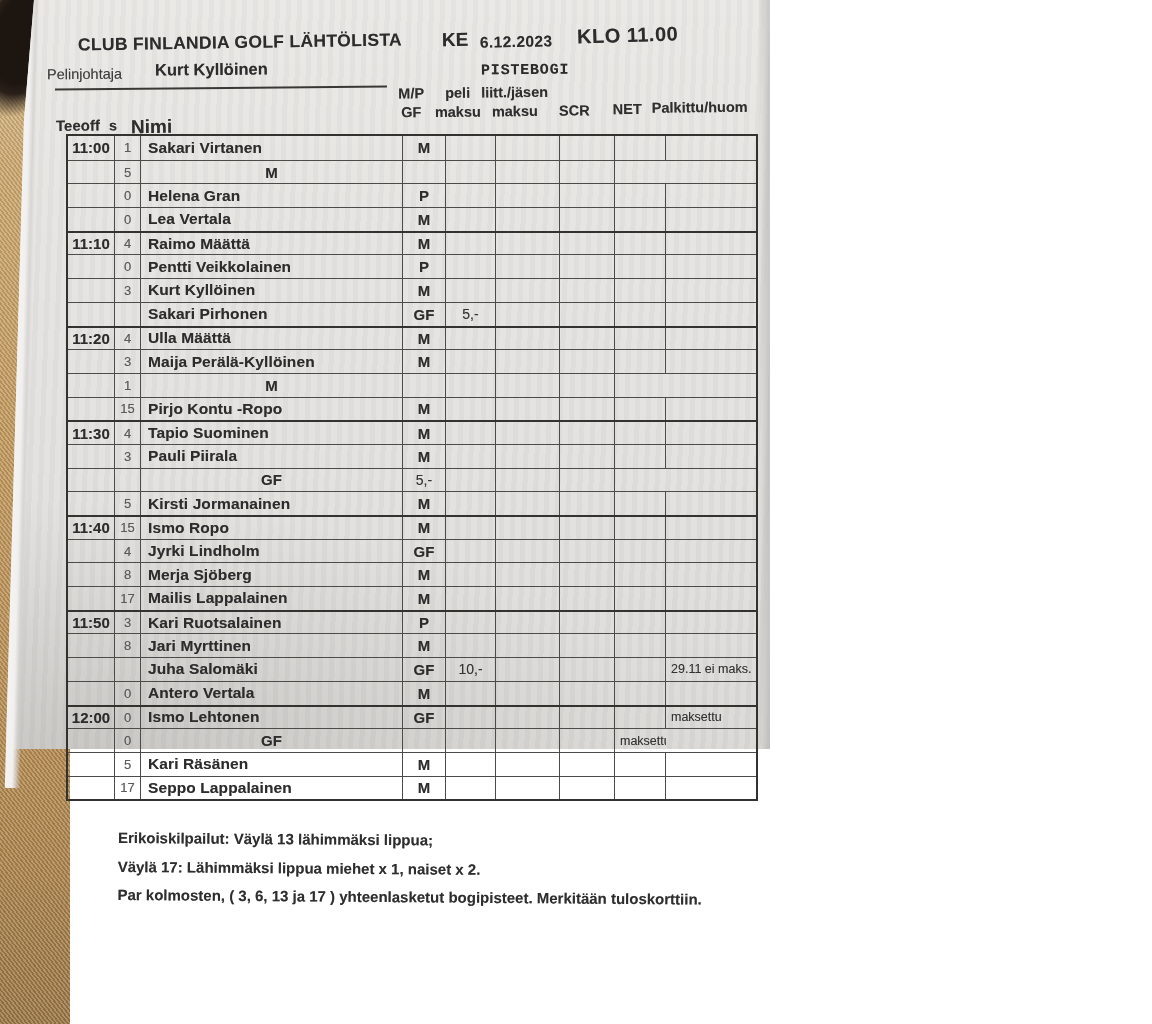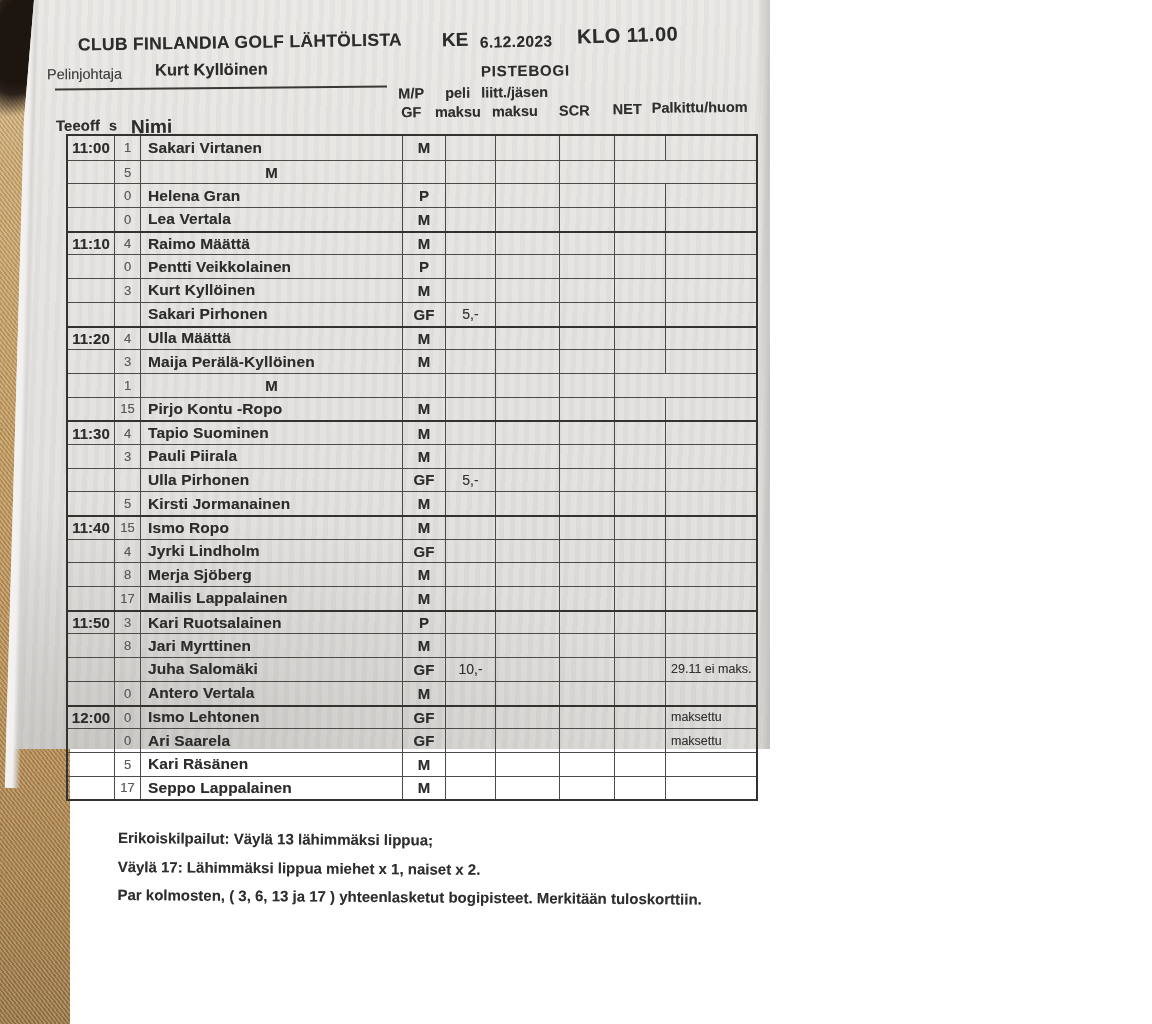--- a/index.html
+++ b/index.html
@@ -41,21 +41,21 @@
 
   
   .hdr{position:absolute;white-space:nowrap;}
   .doc-title{left:78px;top:32px;font-size:17.5px;font-weight:700;letter-spacing:.3px;transform:rotate(-0.9deg);}
   .weekday{left:442px;top:29px;font-size:19px;font-weight:700;transform:rotate(-1deg);}
   .date{left:480px;top:33px;font-size:15.5px;font-weight:700;letter-spacing:.4px;transform:rotate(-1deg);}
   .klo{left:577px;top:24px;font-size:20px;font-weight:700;letter-spacing:.5px;transform:rotate(-1.8deg);}
   .director-label{left:47px;top:66px;font-size:14.5px;font-weight:400;color:#3d3d3d;transform:rotate(-0.5deg);}
   .director-name{left:155px;top:60px;font-size:16.5px;font-weight:700;transform:rotate(-0.5deg);}
   .signature-line{left:55px;top:87px;width:332px;height:2px;background:#3a3834;transform:rotate(-0.55deg);}
-  .format{left:481px;top:62px;font-size:15px;font-weight:700;letter-spacing:.8px;transform:rotate(-0.6deg);}
+  .format{left:481px;top:62px;font-size:15px;font-weight:700;letter-spacing:.8px;transform:rotate(-0.6deg);font-family:Liberation Mono, monospace;}
 
   
   .col-headers{position:absolute;left:0;top:0;width:770px;height:140px;
     transform:rotate(-0.6deg);transform-origin:55px 130px;}
   .ch{position:absolute;font-size:14.5px;font-weight:700;text-align:center;white-space:nowrap;color:#2e2e2e;}
   .ch-mp{left:390px;top:89px;width:43px;}
   .ch-peli{left:433px;top:89px;width:50px;}
   .ch-liitt{left:476px;top:89px;width:78px;}
   .ch-gf{left:390px;top:108px;width:43px;}
   .ch-maksu1{left:433px;top:108px;width:50px;}
@@ -280,21 +280,20 @@
             <div class="t-cell c-mp">M</div>
             <div class="t-cell c-peli"></div>
             <div class="t-cell c-liitt"></div>
             <div class="t-cell c-scr"></div>
             <div class="t-cell c-net"></div>
             <div class="t-cell c-huom"></div>
           </div>
           <div class="t-row">
             <div class="t-cell c-teeoff"></div>
             <div class="t-cell c-s"></div>
-            <div class="t-cell c-name">Ulla Pirhonen</div>
             <div class="t-cell c-mp">GF</div>
             <div class="t-cell c-peli">5,-</div>
             <div class="t-cell c-liitt"></div>
             <div class="t-cell c-scr"></div>
             <div class="t-cell c-net"></div>
             <div class="t-cell c-huom"></div>
           </div>
           <div class="t-row">
             <div class="t-cell c-teeoff"></div>
             <div class="t-cell c-s">5</div>
@@ -401,21 +400,20 @@
             <div class="t-cell c-mp">GF</div>
             <div class="t-cell c-peli"></div>
             <div class="t-cell c-liitt"></div>
             <div class="t-cell c-scr"></div>
             <div class="t-cell c-net"></div>
             <div class="t-cell c-huom">maksettu</div>
           </div>
           <div class="t-row">
             <div class="t-cell c-teeoff"></div>
             <div class="t-cell c-s">0</div>
-            <div class="t-cell c-name">Ari Saarela</div>
             <div class="t-cell c-mp">GF</div>
             <div class="t-cell c-peli"></div>
             <div class="t-cell c-liitt"></div>
             <div class="t-cell c-scr"></div>
             <div class="t-cell c-net"></div>
             <div class="t-cell c-huom">maksettu</div>
           </div>
           <div class="t-row">
             <div class="t-cell c-teeoff"></div>
             <div class="t-cell c-s">5</div>

